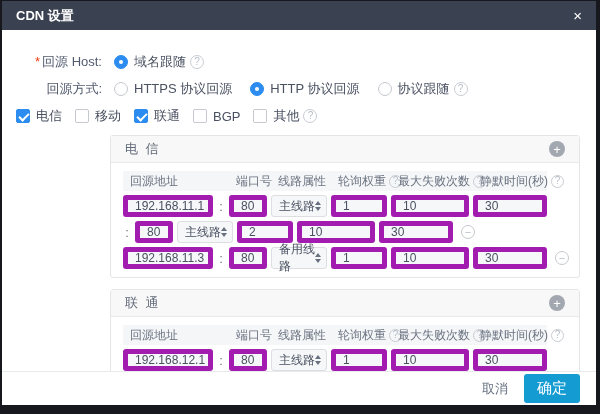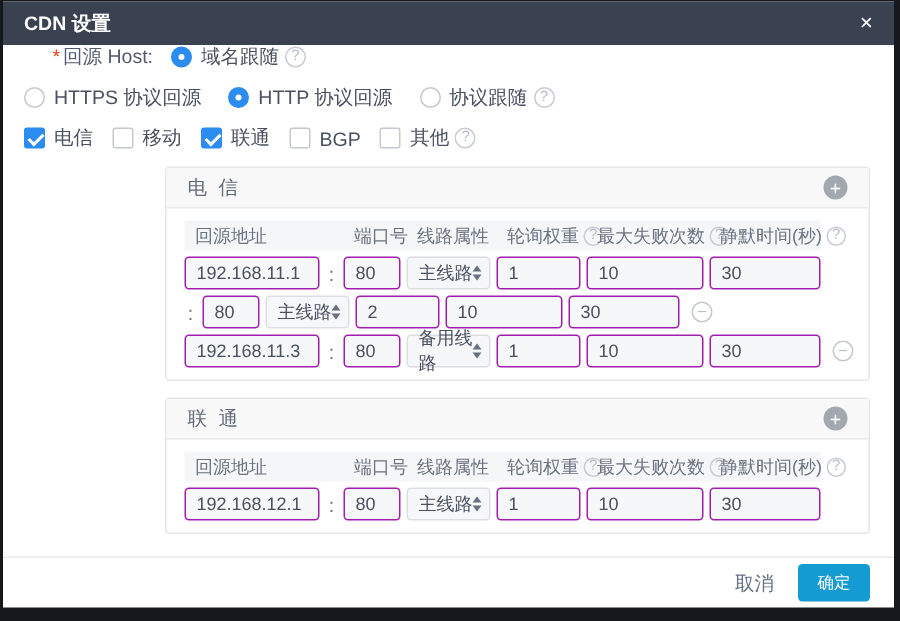--- a/index.html
+++ b/index.html
@@ -18,21 +18,21 @@
   .titlebar {
     flex:0 0 29px; background:#3a4150; color:#fff;
     display:flex; align-items:center; padding:0 14px;
     font-size:13px; font-weight:bold;
   }
   .titlebar .close {
     margin-left:auto; font-weight:normal; font-size:15px; line-height:1;
     cursor:pointer; color:#ffffff;
   }
   
-  .content { flex:1 1 auto; padding:0 16px 0 14px; font-size:13px; overflow:hidden; }
+  .content { flex:1 1 auto; padding:24px 16px 0 14px; font-size:13px; overflow:hidden; }
   .form-row { display:flex; align-items:center; margin-bottom:11px; height:16px; }
   .form-label { width:86px; text-align:right; margin-right:12px; color:#515a6e; flex:0 0 auto; white-space:nowrap; }
   .req { color:#ed4014; margin-right:2px; }
   .opt { display:flex; align-items:center; margin-right:18px; cursor:pointer; white-space:nowrap; }
   .opt-sm { margin-right:13px; }
   
   .radio { width:14px; height:14px; border-radius:50%; border:1px solid #c5c8ce; background:#fff;
            margin-right:6px; position:relative; flex:0 0 auto; }
   .radio.on { background:#2d8cf0; border-color:#2d8cf0; }
   .radio.on::after { content:""; position:absolute; left:4px; top:4px; width:4px; height:4px;
@@ -65,41 +65,41 @@
   .c-addr   { width:90px; }
   .c-colon  { width:8px; text-align:center; color:#657180; flex:0 0 auto; }
   .c-port   { width:38px; }
   .c-attr   { width:56px; }
   .c-weight { width:56px; }
   .c-fail   { width:78px; }
   .c-silent { width:74px; }
   .cell { margin-right:4px; flex:0 0 auto; }
   .hcell { display:flex; align-items:center; padding-left:7px; white-space:nowrap; overflow:visible; }
   .hcell .help { margin-left:3px; width:13px; height:13px; }
-  .tin { height:22px; background:#f5f7f9; border:1px solid #a21caf; border-radius:3px;
+  .tin { height:22px; background:#f5f7f9; border:5px solid #a21caf; border-radius:3px;
          font-family:"Liberation Sans","DejaVu Sans",sans-serif; font-size:12px; color:#495060;
          padding:0 0 0 7px; width:100%; }
   .select { height:22px; background:#f5f7f9; border:1px solid #dcdee2; border-radius:3px;
             display:flex; align-items:center; justify-content:space-between;
             padding:0 5px 0 7px; font-size:12px; color:#495060; cursor:pointer; }
   .arrows { display:flex; flex-direction:column; gap:2px; }
   .arr-up   { width:0; height:0; border-left:3px solid transparent; border-right:3px solid transparent;
               border-bottom:4px solid #66707e; }
   .arr-down { width:0; height:0; border-left:3px solid transparent; border-right:3px solid transparent;
               border-top:4px solid #66707e; }
   .minus-btn { width:14px; height:14px; border-radius:50%; border:1px solid #c5c8ce; color:#b8bec8;
                display:flex; align-items:center; justify-content:center; font-size:11px; line-height:1;
                margin-left:4px; cursor:pointer; flex:0 0 auto; }
   .minus-spacer { width:18px; flex:0 0 auto; }
   
   .footer { flex:0 0 34px; border-top:1px solid #e8eaec; display:flex; align-items:center;
             justify-content:flex-end; padding:0 16px; gap:16px; }
   .btn-cancel { background:none; border:none; color:#657180; font-size:13px; cursor:pointer;
                 font-family:inherit; }
-  .btn-ok { background:#149bd2; border:none; color:#fff; font-size:11px; border-radius:3px;
+  .btn-ok { background:#149bd2; border:none; color:#fff; font-size:15px; border-radius:3px;
             padding:5px 13px; cursor:pointer; font-family:inherit; }
 </style>
 </head>
 <body>
 
 <div class="dialog">
 
   <div class="titlebar">
     <span>CDN 设置</span>
     <span class="close">×</span>
@@ -110,20 +110,21 @@
     <div class="form-row">
       <div class="form-label"><span class="req">*</span><span>回源 Host:</span></div>
       <div class="opt">
         <span class="radio on"></span>
         <span>域名跟随</span>
         <span class="help">?</span>
       </div>
     </div>
 
     <div class="form-row">
+      <div class="form-label">回源方式:</div>
       <div class="opt">
         <span class="radio"></span>
         <span>HTTPS 协议回源</span>
       </div>
       <div class="opt">
         <span class="radio on"></span>
         <span>HTTP 协议回源</span>
       </div>
       <div class="opt">
         <span class="radio"></span>

